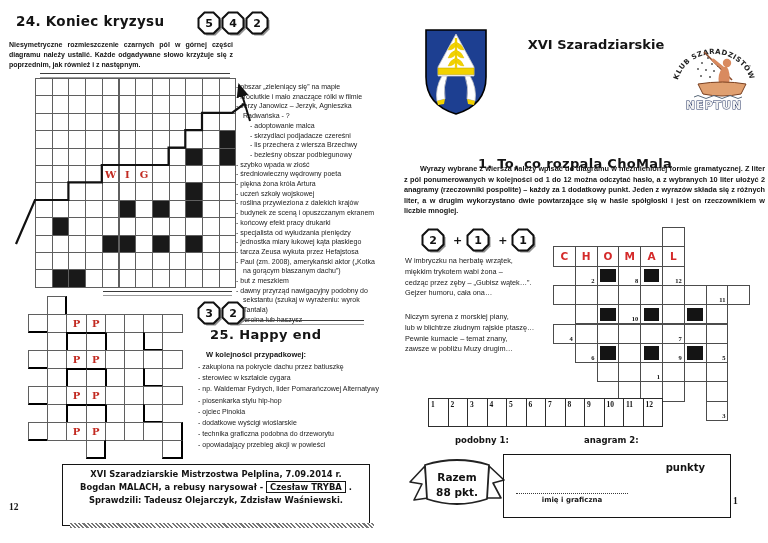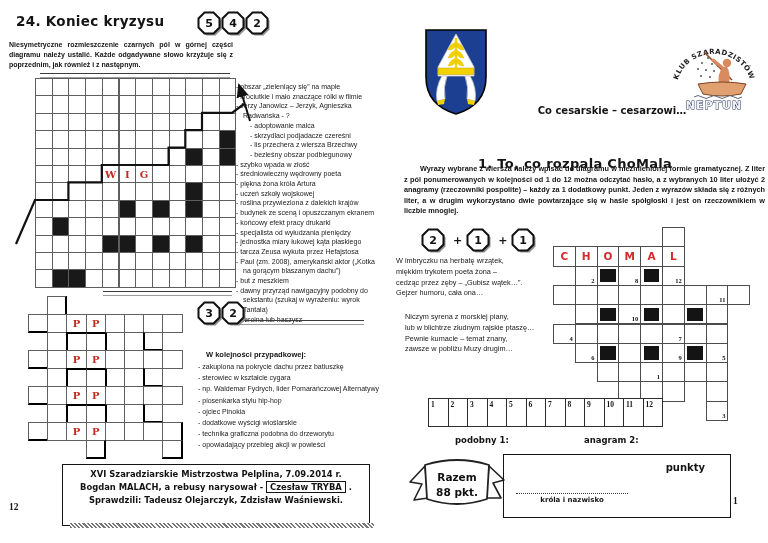--- a/index.html
+++ b/index.html
@@ -116,20 +116,21 @@
         </svg>
       </span>
       <span class="bwrap">
         <svg width="27" height="27" viewBox="0 0 27 27">
           <polygon points="10.5,4.5 19.5,4.5 25.5,10.5 25.5,19.5 19.5,25.5 10.5,25.5 4.5,19.5 4.5,10.5" fill="#8f8f8f"></polygon>
           <polygon points="8.5,2.5 17.5,2.5 23.5,8.5 23.5,17.5 17.5,23.5 8.5,23.5 2.5,17.5 2.5,8.5" fill="#fff" stroke="#111" stroke-width="2"></polygon>
           <text x="13" y="17" text-anchor="middle" font-size="11" font-weight="bold" fill="#111">2</text>
         </svg>
       </span>
     </div>
+  <div class="abs comic nowrap" style="left:210px;top:327px;font-size:13px;letter-spacing:.4px;">25. Happy end</div>
   <div class="abs" style="left:206px;top:350px;font-size:7.5px;font-weight:bold;">W kolejności przypadkowej:</div>
   <div class="abs" id="clues25" style="left:198px;top:361px;width:182px;">
       <div class="clue25" style="position: static;">- zakupiona na pokrycie dachu przez batiuszkę</div>
       <div class="clue25" style="position: static;">- sterowiec w kształcie cygara</div>
       <div class="clue25" style="position: static;">- np. Waldemar Fydrych, lider Pomarańczowej Alternatywy</div>
       <div class="clue25" style="position: static;">- piosenkarka stylu hip-hop</div>
       <div class="clue25" style="position: static;">- ojciec Pinokia</div>
       <div class="clue25" style="position: static;">- dodatkowe wyścigi wioślarskie</div>
       <div class="clue25" style="position: static;">- technika graficzna podobna do drzeworytu</div>
       <div class="clue25" style="position: static;">- opowiadający przebieg akcji w powieści</div>
@@ -149,23 +150,23 @@
     <path d="M32,6 L50,39 L50,48 L14,48 L14,39 Z" fill="#ffffff" stroke="#c9c9c9" stroke-width="0.8"></path>
     <rect x="14" y="40" width="36" height="6.5" fill="#f2d200" stroke="#b99e00" stroke-width="0.5"></rect>
     <line x1="32" y1="10" x2="32" y2="40" stroke="#f2d200" stroke-width="2.4"></line>
     <path d="M32,14 q-6,2 -8,8 q7,0 8,-6 M32,14 q6,2 8,8 q-7,0 -8,-6 M32,22 q-6,2 -8,8 q7,0 8,-6 M32,22 q6,2 8,8 q-7,0 -8,-6 M32,30 q-6,2 -8,8 q7,0 8,-6 M32,30 q6,2 8,8 q-7,0 -8,-6" fill="#f2d200" stroke="#d8bb00" stroke-width="0.4"></path>
     <path d="M18,48 Q11,60 13,73 L21,71 Q19,59 23,48 Z" fill="#ffffff" stroke="#c9c9c9" stroke-width="0.8"></path>
     <path d="M46,48 Q53,60 51,73 L43,71 Q45,59 41,48 Z" fill="#ffffff" stroke="#c9c9c9" stroke-width="0.8"></path>
     <path d="M13,73 L21,71 L20,76 L14,77 Z M51,73 L43,71 L44,76 L50,77 Z" fill="#f2d200"></path>
   </svg>
 
   <div class="abs" style="left:498px;top:37px;width:196px;text-align:center;">
+    <div class="comic nowrap" style="font-size:13px;">XVI Szaradziarskie</div>
   </div>
   <div class="abs" style="left:512px;top:103px;width:200px;text-align:center;">
-    <div class="comic nowrap" style="font-size:10px;margin-top:2px;">Co cesarskie – cesarzowi…</div>
   </div>
 
   <svg class="abs" style="left:666px;top:36px;" width="96" height="76" viewBox="0 0 96 76">
     <defs>
         <path id="arcp" d="M12,44 A37,34 0 0 1 84,44" fill="none"></path>
       </defs>
     <text font-size="7" font-weight="bold" fill="#222" letter-spacing="0.5">
       <textPath href="#arcp" startOffset="50%" text-anchor="middle">KLUB SZARADZISTÓW</textPath>
     </text>
     <g fill="#555">
@@ -213,23 +214,23 @@
       <span class="plus">+</span>
       <span class="bwrap">
         <svg width="27" height="27" viewBox="0 0 27 27">
           <polygon points="10.5,4.5 19.5,4.5 25.5,10.5 25.5,19.5 19.5,25.5 10.5,25.5 4.5,19.5 4.5,10.5" fill="#8f8f8f"></polygon>
           <polygon points="8.5,2.5 17.5,2.5 23.5,8.5 23.5,17.5 17.5,23.5 8.5,23.5 2.5,17.5 2.5,8.5" fill="#fff" stroke="#111" stroke-width="2"></polygon>
           <text x="13" y="17" text-anchor="middle" font-size="11" font-weight="bold" fill="#111">1</text>
         </svg>
       </span>
     </div>
 
-  <div class="abs" id="poem1" style="left:396px;top:256px;">
+  <div class="abs" id="poem1" style="left:405px;top:256px;">
       <div class="poemline" style="position: static;">W imbryczku na herbatę wrzątek,</div>
-      <div class="poemline" style="position: static;">miękkim trykotem poeta żona –</div>
+      <div class="poemline" style="position: static;">miękkim trykotem wabi żona –</div>
       <div class="poemline" style="position: static;">cedząc przez zęby – „Gubisz wątek…”.</div>
       <div class="poemline" style="position: static;">Gejzer humoru, cała ona…</div>
     </div>
   <div class="abs" id="poem2" style="left:405px;top:312px;">
       <div class="poemline" style="position: static;">Niczym syrena z morskiej piany,</div>
       <div class="poemline" style="position: static;">lub w blichtrze złudnym rajskie ptaszę…</div>
       <div class="poemline" style="position: static;">Pewnie kumacie – temat znany,</div>
       <div class="poemline" style="position: static;">zawsze w pobliżu Muzy drugim…</div>
     </div>
 
@@ -243,21 +244,21 @@
     <path d="M18,14 L3,30 L15,32 L7,48 L21,46 Z" fill="#fff" stroke="#222" stroke-width="1.6" stroke-linejoin="round"></path>
     <path d="M82,14 L97,28 L86,31 L94,46 L79,46 Z" fill="#fff" stroke="#222" stroke-width="1.6" stroke-linejoin="round"></path>
     <path d="M18,13 Q50,3 82,13 L80,47 Q50,57 20,47 Z" fill="#fff" stroke="#222" stroke-width="1.8" stroke-linejoin="round"></path>
     <text x="50" y="29" text-anchor="middle" font-size="10.5" font-weight="bold" fill="#111">Razem</text>
     <text x="50" y="44" text-anchor="middle" font-size="10.5" font-weight="bold" fill="#111">88 pkt.</text>
   </svg>
 
   <div class="abs" id="pointsbox" style="left:503px;top:454px;width:226px;height:62px;">
     <div class="abs comic" style="right:25px;top:7px;font-size:10px;">punkty</div>
     <div class="abs" id="nameline" style="left:12px;top:26px;width:112px;height:12px;"></div>
-    <div class="abs comic" style="left:12px;top:41px;width:112px;text-align:center;font-size:7px;">króla i nazwisko</div>
+    <div class="abs comic" style="left:12px;top:41px;width:112px;text-align:center;font-size:7px;">imię i graficzna</div>
   </div>
 
   <div class="abs" style="left:733px;top:496px;font-family:'Liberation Serif',serif;font-weight:bold;font-size:9.5px;">1</div>
 
   <svg class="abs" style="left:0;top:0;pointer-events:none;z-index:6;" width="768" height="543" viewBox="0 0 768 543">
     <defs>
       <marker id="ah" markerWidth="8" markerHeight="8" refX="6" refY="3" orient="auto">
         <path d="M0,0 L7,3 L0,6 Z" fill="#111"></path>
       </marker>
     </defs>

